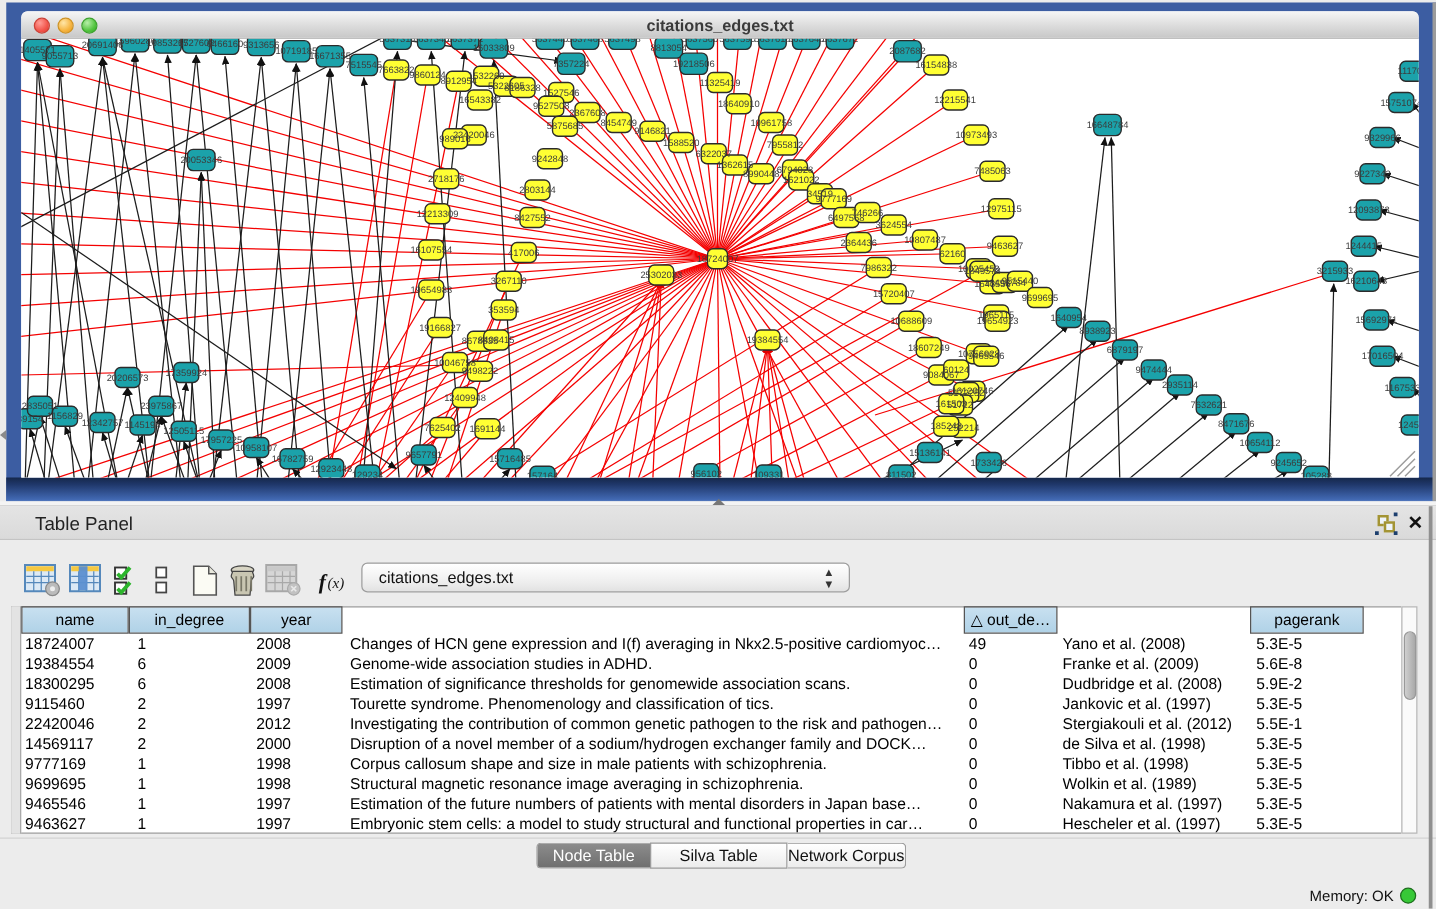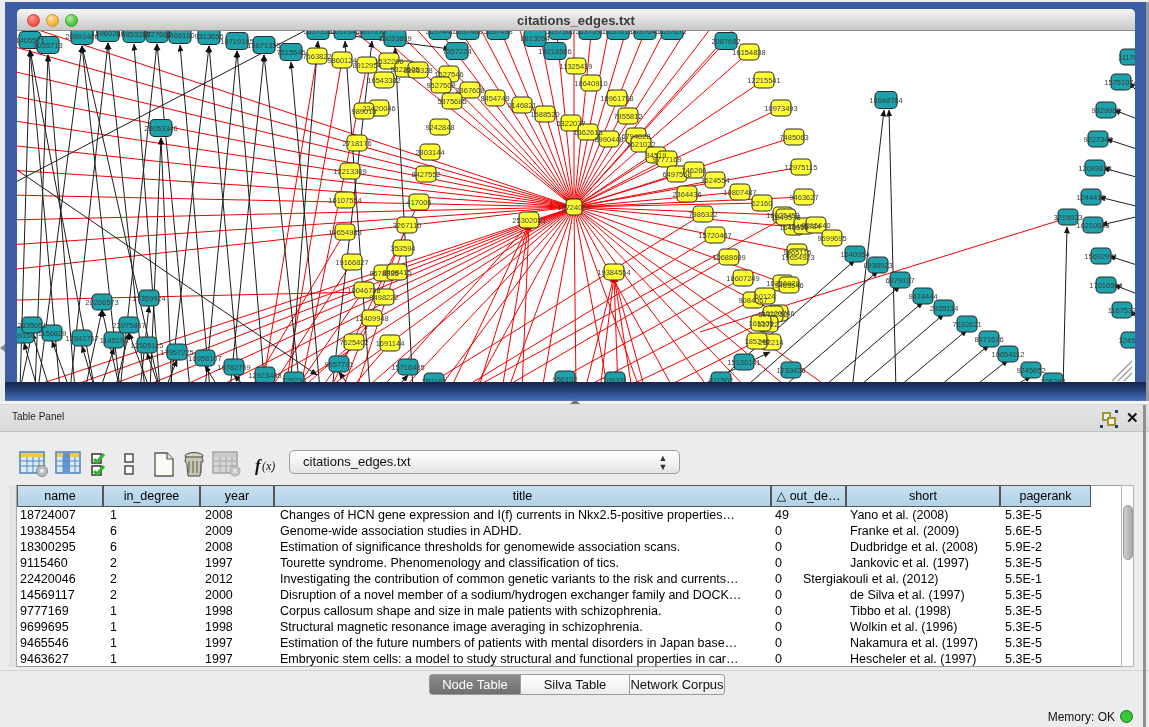--- a/index.html
+++ b/index.html
@@ -14,21 +14,21 @@
 #title{left:17px;top:13px;width:1118px;text-align:center;font-size:13px;font-weight:bold;color:#3a3a3a}
 .tl{width:13px;height:13px;border-radius:50%;top:14px}
 #tlr{left:27px;background:radial-gradient(circle at 35% 30%,#ff9d96,#f2544a 60%,#d83e34);border:0.5px solid #ca4237}
 #tly{left:46px;background:radial-gradient(circle at 35% 30%,#ffe6a8,#f6b33e 60%,#e09a1f);border:0.5px solid #cf9325}
 #tlg{left:65px;background:radial-gradient(circle at 35% 30%,#b6efa8,#53c43f 60%,#34a825);border:0.5px solid #3da32e}
 #lArrow{left:0px;top:344px;width:0;height:0;border-top:4px solid transparent;border-bottom:4px solid transparent;border-right:5px solid #8a8a8a}
 
 #tpTop{left:0;top:401px;width:1149px;height:4px;background:#f4f4f4;border-bottom:1px solid #d6d6d6}
 #tpGrip{left:570px;top:399px;width:0;height:0;border-left:5px solid transparent;border-right:5px solid transparent;border-bottom:5px solid #777}
 #tpHdr{left:0;top:405px;width:1149px;height:27px;background:linear-gradient(#e4e4e4,#dadada);border-bottom:1px solid #c4c4c4}
-#tpHdr span{position:absolute;left:12px;top:6px;font-size:10px;color:#222}
+#tpHdr span{position:absolute;left:28px;top:6px;font-size:15px;color:#222}
 #tpBody{left:0;top:432px;width:1149px;height:295px;background:#ececec}
 #combo{left:289px;top:450px;width:391px;height:24px;background:linear-gradient(#fff,#ededed 70%,#e2e2e2);
  border:1px solid #9e9e9e;border-radius:5px;font-size:13px;color:#111;line-height:22px;padding-left:13px}
 #comboArr{left:655px;top:450px;width:16px;height:24px;font-size:9px;color:#333;text-align:center;line-height:9px;padding-top:4px}
 
 #grid{left:9px;top:485px;width:1112px;height:182px;background:#fff;border:1px solid #9a9a9a;border-right:none}
 #gut{left:9px;top:485px;width:8px;height:182px;background:#e3e3e3;border-right:1px solid #aaa}
 .th{position:absolute;top:485px;height:22px;background:linear-gradient(#c8e0f0,#b0d2e7);border:1px solid #555;
  font-size:12.5px;color:#000;text-align:center;line-height:21px}
 .trow{position:absolute;height:16px;font-size:12.5px;color:#000;white-space:nowrap}
@@ -605,41 +605,39 @@
 <text x="243" y="23" font-family="Liberation Serif, serif" font-style="italic" font-weight="bold" font-size="17" fill="#111">f</text>
       <text x="250" y="22" font-family="Liberation Serif, serif" font-style="italic" font-size="12" fill="#111">(x)</text>
 </svg>
  <div class="abs" id="combo">citations_edges.txt</div>
  <div class="abs" id="comboArr">▲<br>▼</div>
  <div class="abs" id="grid"></div>
  <div class="abs" id="gut"></div>
  <div class="th" style="left:17px;width:86px">name</div>
  <div class="th" style="left:103px;width:97px">in_degree</div>
  <div class="th" style="left:200px;width:74px">year</div>
- <div class="th" style="left:274px;width:497px">title</div>
  <div class="th" style="left:771px;width:75px">△ out_de…</div>
- <div class="th" style="left:846px;width:154px">short</div>
  <div class="th" style="left:1000px;width:91px">pagerank</div>
  <div class="trow" style="top:507px">
       <span style="left:20px">18724007</span>
       <span style="left:110px">1</span>
       <span style="left:205px">2008</span>
-      <span style="left:280px;width:486px" class="ell">Changes of HCN gene expression and I(f) currents in Nkx2.5-positive properties…</span>
+      <span style="left:280px;width:486px" class="ell">Changes of HCN gene expression and I(f) averaging in Nkx2.5-positive cardiomyoc…</span>
       <span style="left:775px">49</span>
       <span style="left:850px;width:145px" class="ell">Yano et al. (2008)</span>
       <span style="left:1005px">5.3E-5</span>
     </div>
 <div class="trow" style="top:523px">
       <span style="left:20px">19384554</span>
       <span style="left:110px">6</span>
       <span style="left:205px">2009</span>
       <span style="left:280px;width:486px" class="ell">Genome-wide association studies in ADHD.</span>
       <span style="left:775px">0</span>
       <span style="left:850px;width:145px" class="ell">Franke et al. (2009)</span>
-      <span style="left:1005px">5.6E-5</span>
+      <span style="left:1005px">5.6E-8</span>
     </div>
 <div class="trow" style="top:539px">
       <span style="left:20px">18300295</span>
       <span style="left:110px">6</span>
       <span style="left:205px">2008</span>
       <span style="left:280px;width:486px" class="ell">Estimation of significance thresholds for genomewide association scans.</span>
       <span style="left:775px">0</span>
       <span style="left:850px;width:145px" class="ell">Dudbridge et al. (2008)</span>
       <span style="left:1005px">5.9E-2</span>
     </div>
@@ -649,50 +647,50 @@
       <span style="left:205px">1997</span>
       <span style="left:280px;width:486px" class="ell">Tourette syndrome. Phenomenology and classification of tics.</span>
       <span style="left:775px">0</span>
       <span style="left:850px;width:145px" class="ell">Jankovic et al. (1997)</span>
       <span style="left:1005px">5.3E-5</span>
     </div>
 <div class="trow" style="top:571px">
       <span style="left:20px">22420046</span>
       <span style="left:110px">2</span>
       <span style="left:205px">2012</span>
-      <span style="left:280px;width:486px" class="ell">Investigating the contribution of common genetic variants to the risk and currents…</span>
-      <span style="left:775px">0</span>
-      <span style="left:803px;width:145px" class="ell">Stergiakouli et al. (2012)</span>
+      <span style="left:280px;width:486px" class="ell">Investigating the contribution of common genetic pathogen to the risk and pathogen…</span>
+      <span style="left:775px">0</span>
+      <span style="left:850px;width:145px" class="ell">Stergiakouli et al. (2012)</span>
       <span style="left:1005px">5.5E-1</span>
     </div>
 <div class="trow" style="top:587px">
       <span style="left:20px">14569117</span>
       <span style="left:110px">2</span>
       <span style="left:205px">2000</span>
       <span style="left:280px;width:486px" class="ell">Disruption of a novel member of a sodium/hydrogen exchanger family and DOCK…</span>
       <span style="left:775px">0</span>
-      <span style="left:850px;width:145px" class="ell">de Silva et al. (1997)</span>
+      <span style="left:850px;width:145px" class="ell">de Silva et al. (1998)</span>
       <span style="left:1005px">5.3E-5</span>
     </div>
 <div class="trow" style="top:603px">
       <span style="left:20px">9777169</span>
       <span style="left:110px">1</span>
       <span style="left:205px">1998</span>
       <span style="left:280px;width:486px" class="ell">Corpus callosum shape and size in male patients with schizophrenia.</span>
       <span style="left:775px">0</span>
       <span style="left:850px;width:145px" class="ell">Tibbo et al. (1998)</span>
       <span style="left:1005px">5.3E-5</span>
     </div>
 <div class="trow" style="top:619px">
       <span style="left:20px">9699695</span>
       <span style="left:110px">1</span>
       <span style="left:205px">1998</span>
       <span style="left:280px;width:486px" class="ell">Structural magnetic resonance image averaging in schizophrenia.</span>
       <span style="left:775px">0</span>
-      <span style="left:850px;width:145px" class="ell">Wolkin et al. (1996)</span>
+      <span style="left:850px;width:145px" class="ell">Wolkin et al. (1989)</span>
       <span style="left:1005px">5.3E-5</span>
     </div>
 <div class="trow" style="top:635px">
       <span style="left:20px">9465546</span>
       <span style="left:110px">1</span>
       <span style="left:205px">1997</span>
       <span style="left:280px;width:486px" class="ell">Estimation of the future numbers of patients with mental disorders in Japan base…</span>
       <span style="left:775px">0</span>
       <span style="left:850px;width:145px" class="ell">Nakamura et al. (1997)</span>
       <span style="left:1005px">5.3E-5</span>

